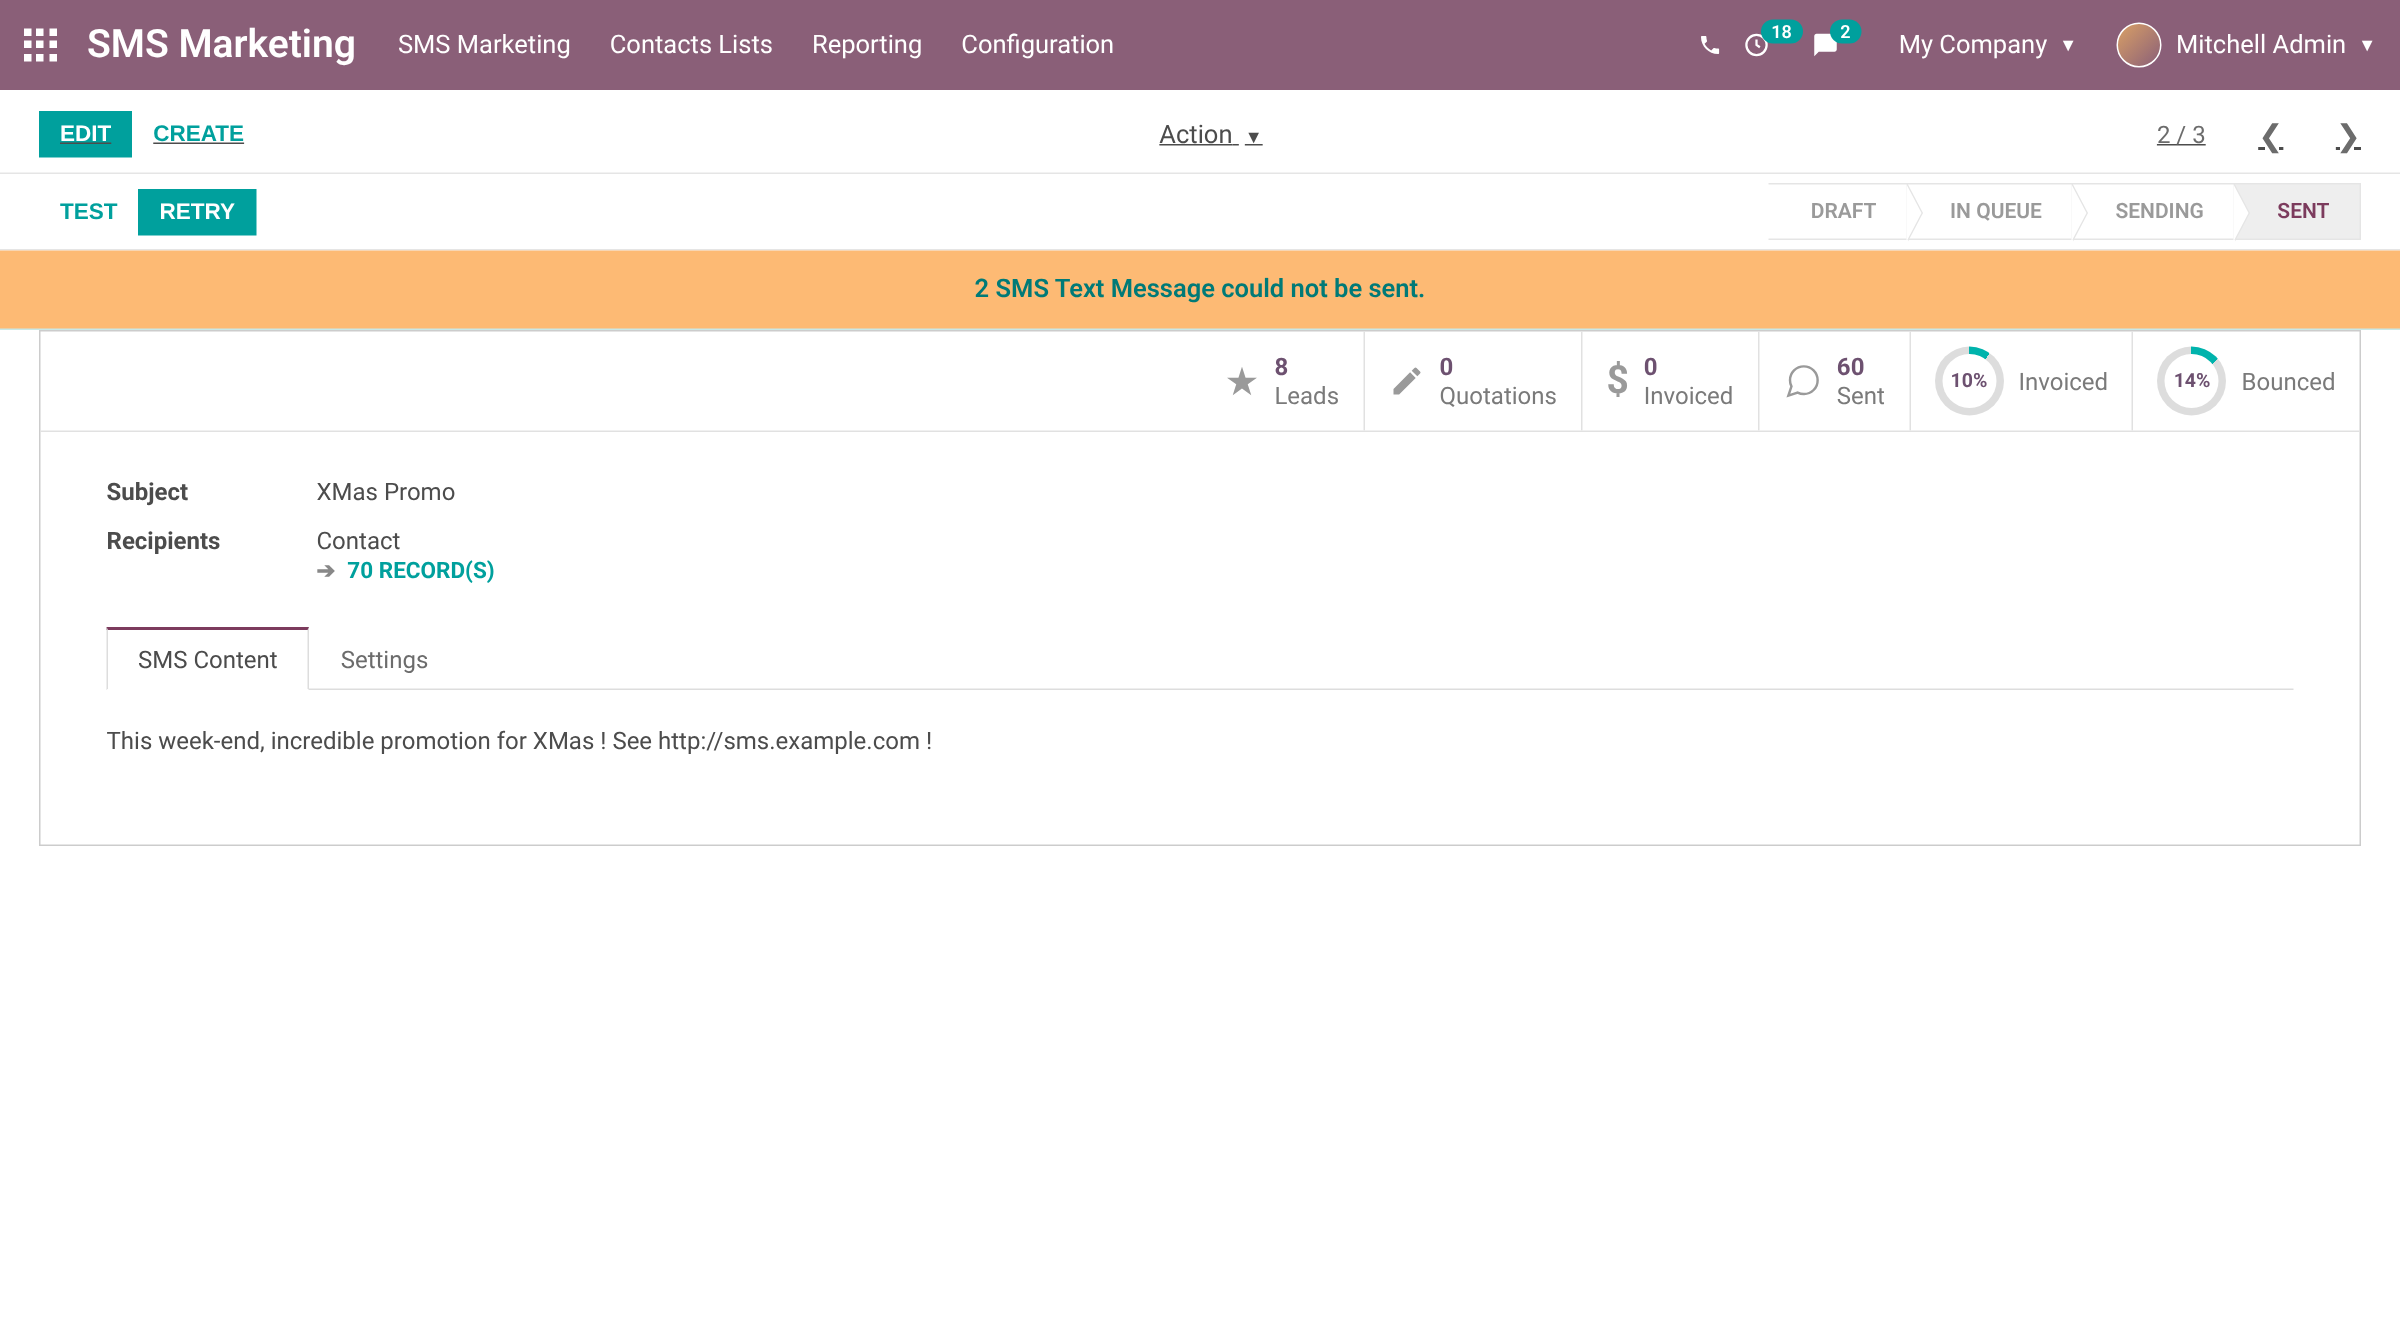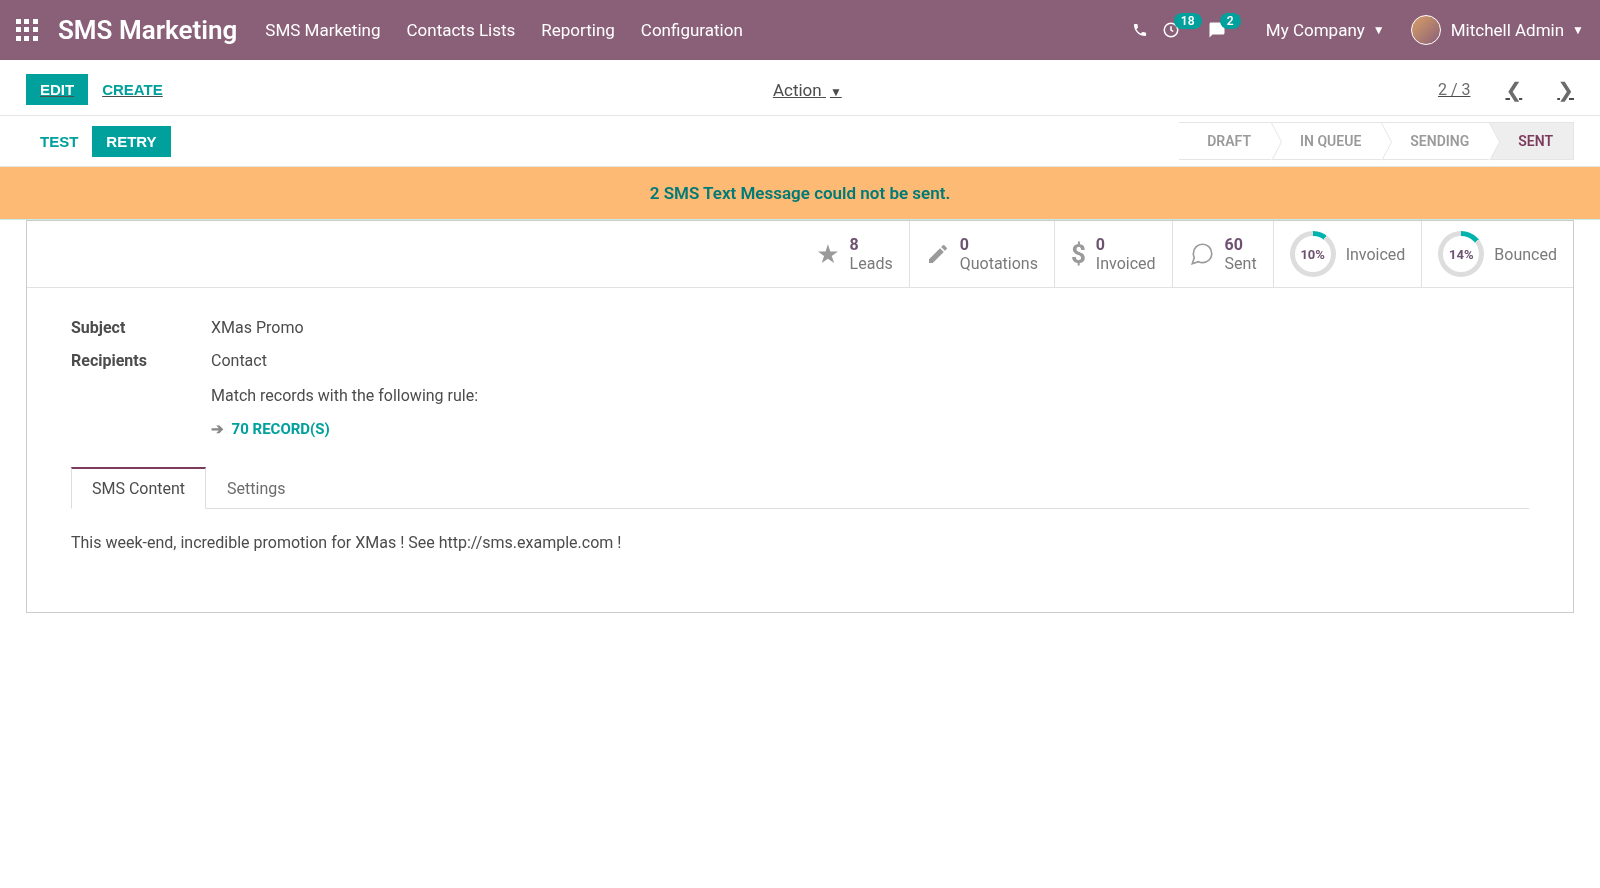--- a/index.html
+++ b/index.html
@@ -227,21 +227,20 @@
 
     <div class="form-body">
       <div class="form-row">
         <div class="form-label">Subject</div>
         <div class="form-value">XMas Promo</div>
       </div>
       <div class="form-row">
         <div class="form-label">Recipients</div>
         <div class="form-value">
           <div>Contact</div>
-          <div class="match-note" style="margin-top:16px;">Match records with the following rule:</div>
           <div>
             <span class="records-link">
               <span class="records-arrow">➔</span>
               <span>70 RECORD(S)</span>
             </span>
           </div>
         </div>
       </div>
 
       <div class="tabs">

